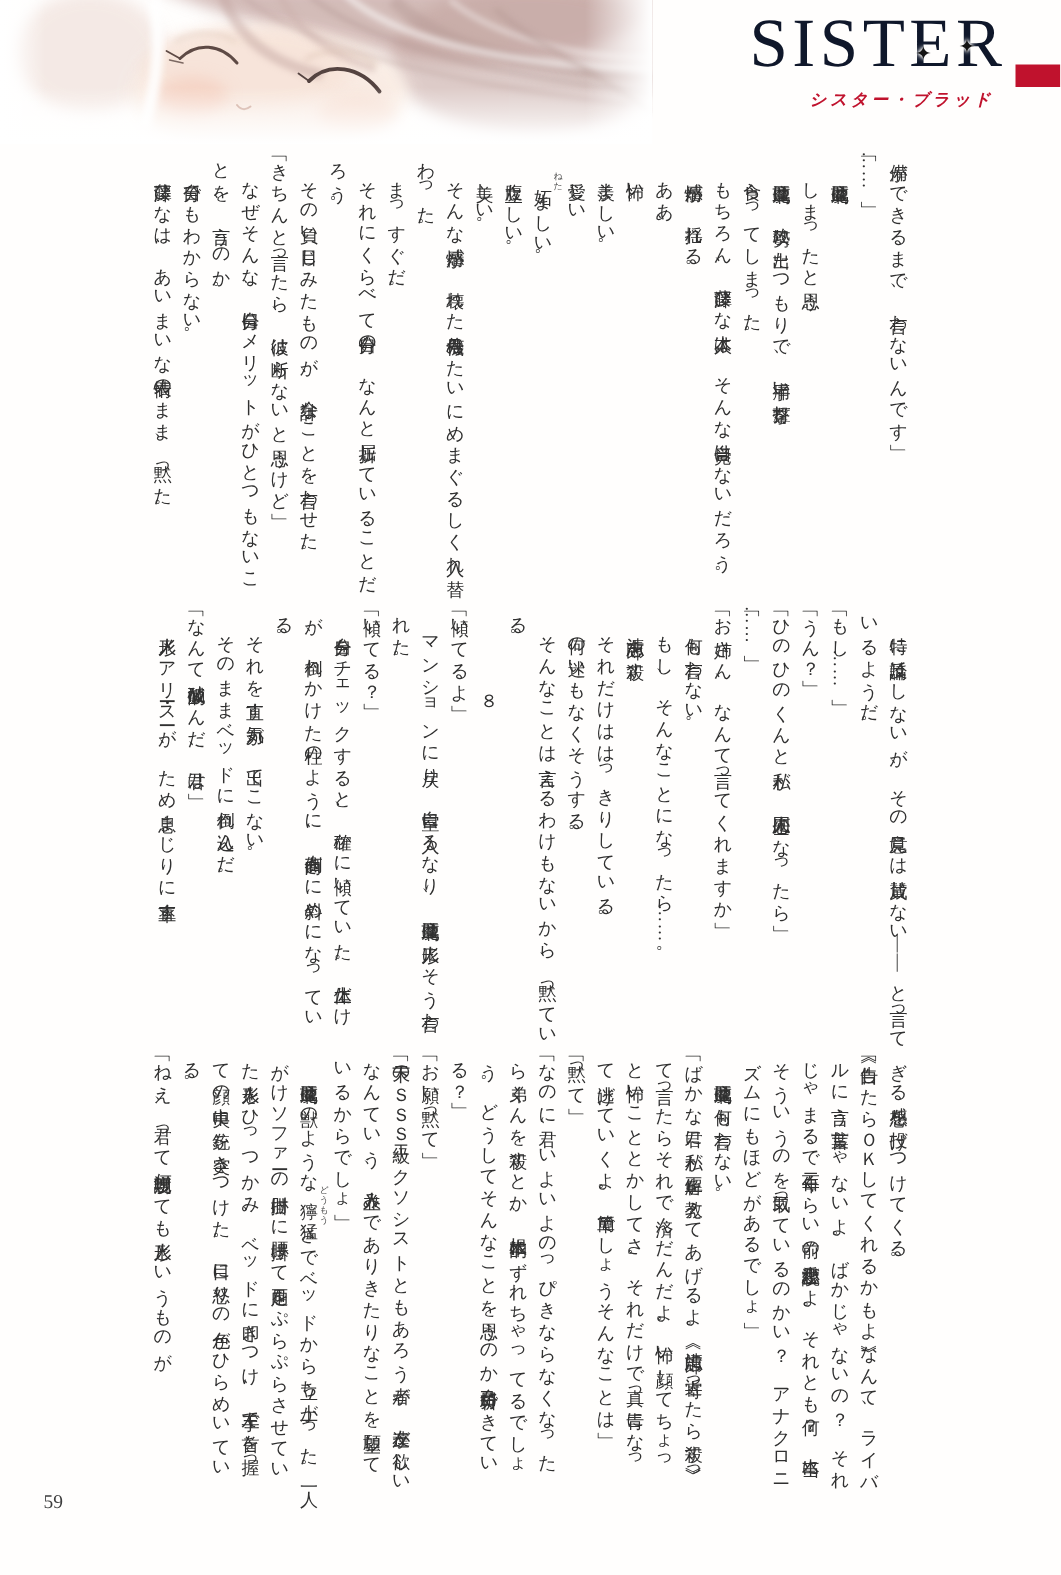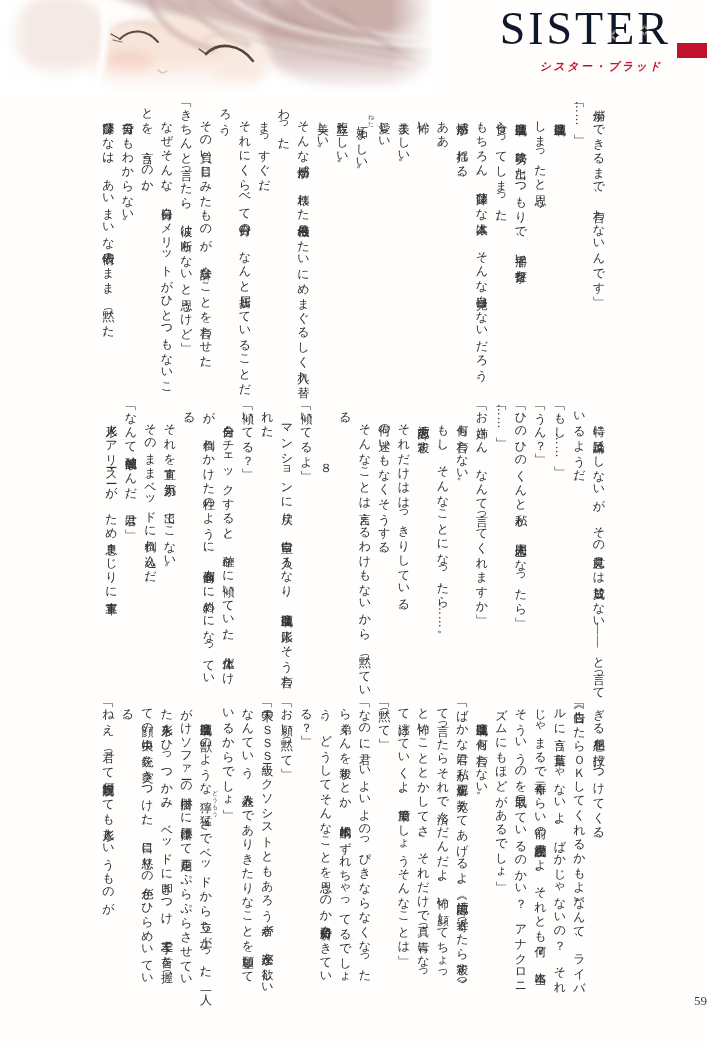--- a/index.html
+++ b/index.html
@@ -27,21 +27,21 @@
   .band{position:absolute;left:56px;width:552px;height:290px;
         writing-mode:vertical-rl;text-orientation:mixed;
         font-size:12px;line-height:19.5px;letter-spacing:0.8px;color:#303030;}
   #band1{top:100px;}
   #band2{top:403px;}
   #band3{top:700px;}
   .vline{margin:0;}
   ruby rt{font-size:6px;letter-spacing:0;color:#4a4a4a;}
 
   .pagenum{position:absolute;top:993px;left:0;width:100%;box-sizing:border-box;
-           padding-left:46px;text-align:right;font-size:13px;color:#3d3d3d;
+           padding-left:29px;text-align:left;font-size:13px;color:#3d3d3d;
            font-family:"Liberation Serif",serif;}
 </style>
 </head>
 <body>
 
 <div class="page">
 
   <div class="illustration">
     <svg width="435" height="96" viewBox="0 0 435 96">
       <defs>

